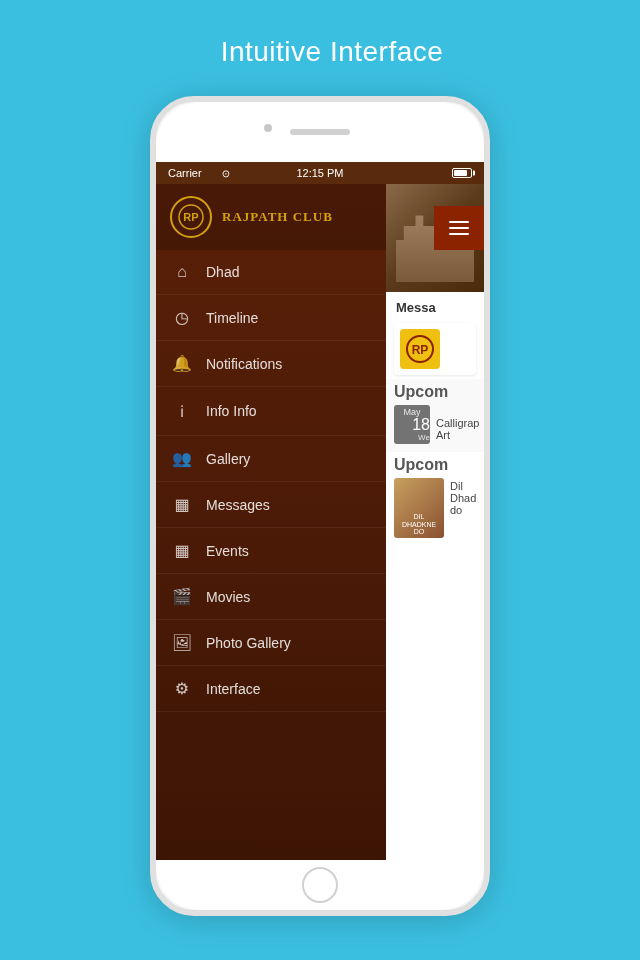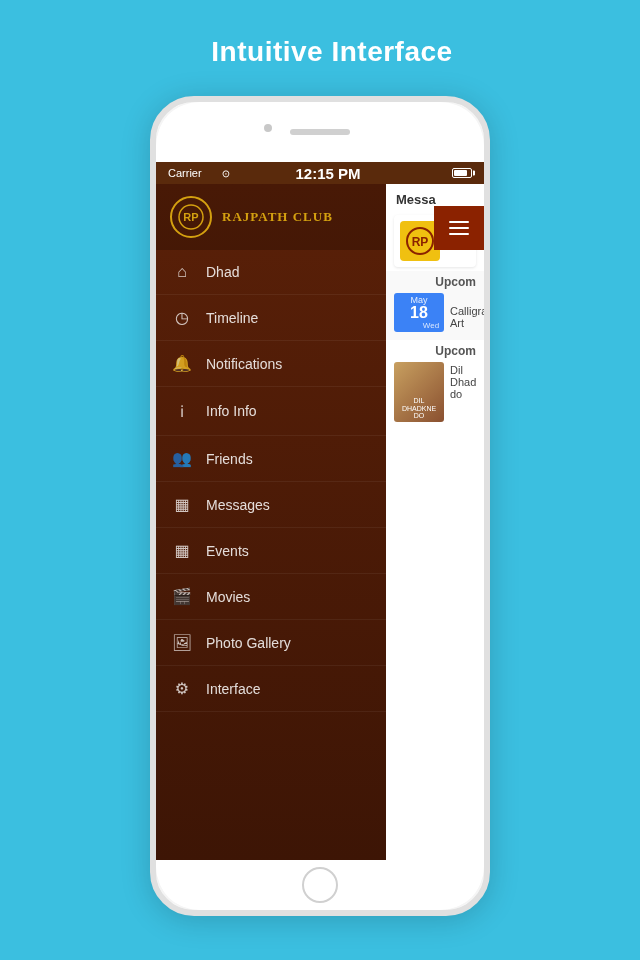--- a/index.html
+++ b/index.html
@@ -11,21 +11,21 @@
       font-family: -apple-system, 'Helvetica Neue', Arial, sans-serif;
       overflow: hidden;
       display: flex;
       flex-direction: column;
       align-items: center;
     }
 
     .page-title {
       color: white;
       font-size: 28px;
-      font-weight: 700;
+      font-weight: 400;
       margin-top: 36px;
       margin-bottom: 28px;
       letter-spacing: 0.5px;
       margin-left: 24px;
     }
 
     
     .phone-shell {
       width: 340px;
       height: 820px;
@@ -98,26 +98,25 @@
       align-items: center;
       gap: 20px;
     }
 
     .wifi-icon {
       font-size: 10px;
     }
 
     .status-bar-center {
       color: white;
-      font-size: 15px;
-      font-weight: 700;
+      font-size: 11px;
+      font-weight: 400;
       position: absolute;
       left: 50%;
       transform: translateX(-50%);
-      margin-left: 8px;
     }
 
     .status-bar-right {
       display: flex;
       align-items: center;
       gap: 4px;
     }
 
     .battery-icon {
       width: 20px;
@@ -243,21 +242,21 @@
       color: rgba(255,255,255,0.85);
       font-size: 14px;
       font-weight: 400;
     }
 
     
     .right-panel {
       flex: 1;
       background: #f5f5f5;
       display: flex;
-      flex-direction: row;
+      flex-direction: column;
       overflow: hidden;
     }
 
     
     .hero-image {
       height: 108px;
       background: linear-gradient(135deg, #8b6a4a 0%, #5a3a1a 50%, #4a2a0a 100%);
       position: relative;
       overflow: hidden;
       flex-shrink: 0;
@@ -312,53 +311,53 @@
       flex-shrink: 0;
     }
 
     
     .upcoming-section {
       padding: 4px 8px;
       background: #f9f9f9;
     }
 
     .upcoming-label {
-      font-size: 12px;
+      font-size: 16px;
       font-weight: 600;
       color: #555;
       margin-bottom: 4px;
-      text-align: right;
     }
 
     .event-card {
       display: flex;
       gap: 6px;
       align-items: flex-start;
       margin-bottom: 4px;
     }
 
     .date-badge {
-      background: #3b82f6;
-      width: 50px;
+      background: #737373;
+      width: 36px;
       border-radius: 3px;
       text-align: center;
       padding: 2px 0;
       flex-shrink: 0;
     }
 
     .date-month {
       color: rgba(255,255,255,0.85);
       font-size: 9px;
     }
 
     .date-day {
       color: white;
       font-size: 16px;
-      font-weight: 700;
+      font-weight: 400;
       line-height: 1;
+      text-align: right;
     }
 
     .date-weekday {
       color: rgba(255,255,255,0.8);
       font-size: 8px;
       padding-left: 24px;
     }
 
     .event-title {
       font-size: 11px;
@@ -491,21 +490,21 @@
             <span class="menu-label">Notifications</span>
           </div>
 
           <div class="menu-item">
             <span class="menu-icon">ℹ</span>
             <span class="menu-label">Info Info</span>
           </div>
 
           <div class="menu-item">
             <span class="menu-icon">👥</span>
-            <span class="menu-label">Friends</span>
+            <span class="menu-label">Gallery</span>
           </div>
 
           <div class="menu-item">
             <span class="menu-icon">▦</span>
             <span class="menu-label">Messages</span>
           </div>
 
           <div class="menu-item">
             <span class="menu-icon">▦</span>
             <span class="menu-label">Events</span>

